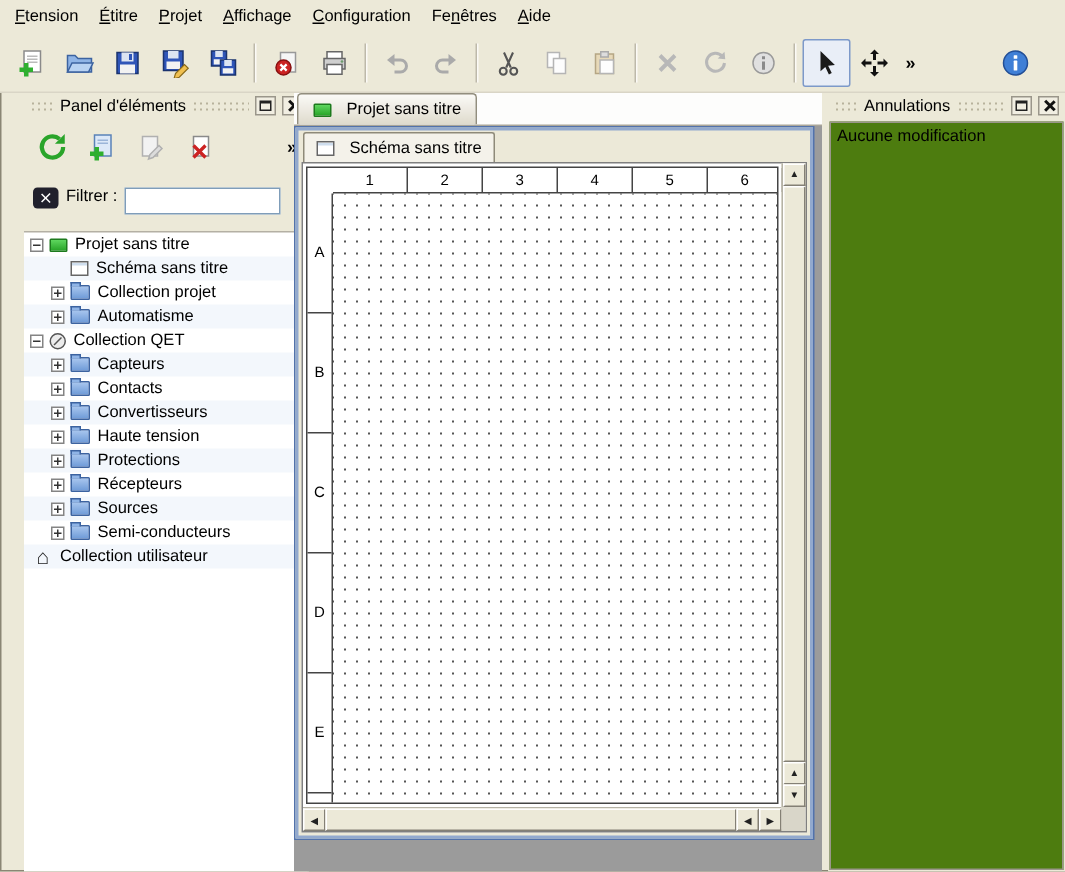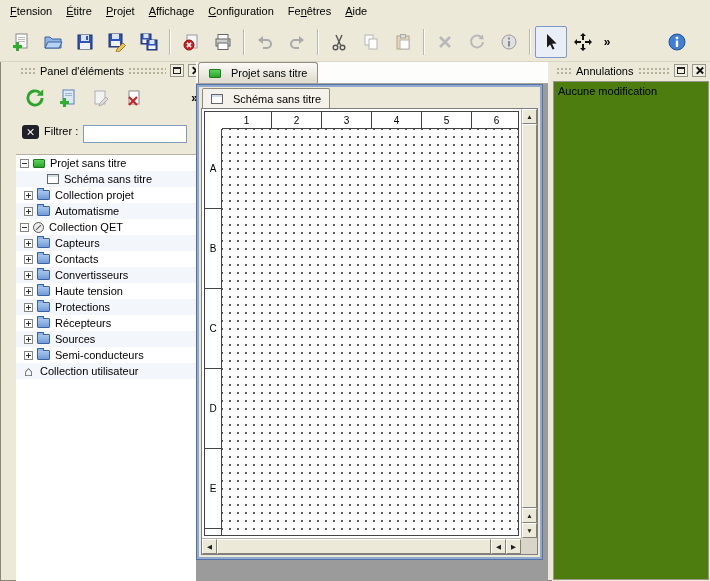--- a/index.html
+++ b/index.html
@@ -68,21 +68,21 @@
   .clear-btn::after  { transform:rotate(-45deg); }
   .filter-input { width:104px; height:18px; border:1px solid #7f9db9; background:#fff;
                   font-family:"Liberation Sans",sans-serif; font-size:11px; padding:1px 3px; }
 
   
   .tree { position:absolute; left:0; right:0; top:92px; bottom:0; background:#fff;
           border-top:1px solid #b4b0a4; border-right:1px solid #b4b0a4; overflow:hidden; }
   .tree-row { height:16px; display:flex; align-items:center; white-space:nowrap; }
   .tree-row:nth-child(even) { background:#f3f7fc; }
   .lvl0 { padding-left:4px; }
-  .lvl1 { padding-left:8px; }
+  .lvl1 { padding-left:18px; }
   .lvl1.noexp { padding-left:31px; }
   .lvl0.noexp { padding-left:6px; }
   .exp { width:9px; height:9px; flex:none; border:1px solid #848484; background:#fff;
          position:relative; margin-right:4px; }
   .exp::before { content:""; position:absolute; left:1px; top:3px; width:5px; height:1px; background:#333; }
   .exp.plus::after { content:""; position:absolute; left:3px; top:1px; width:1px; height:5px; background:#333; }
   .ticon { flex:none; margin-right:5px; }
   .i-project { width:12px; height:9px; background:linear-gradient(#5ed65e,#28a428);
                border:1px solid #1d7a1d; border-radius:1px; }
   .i-schema { width:12px; height:10px; background:#fff; border:1px solid #666;

